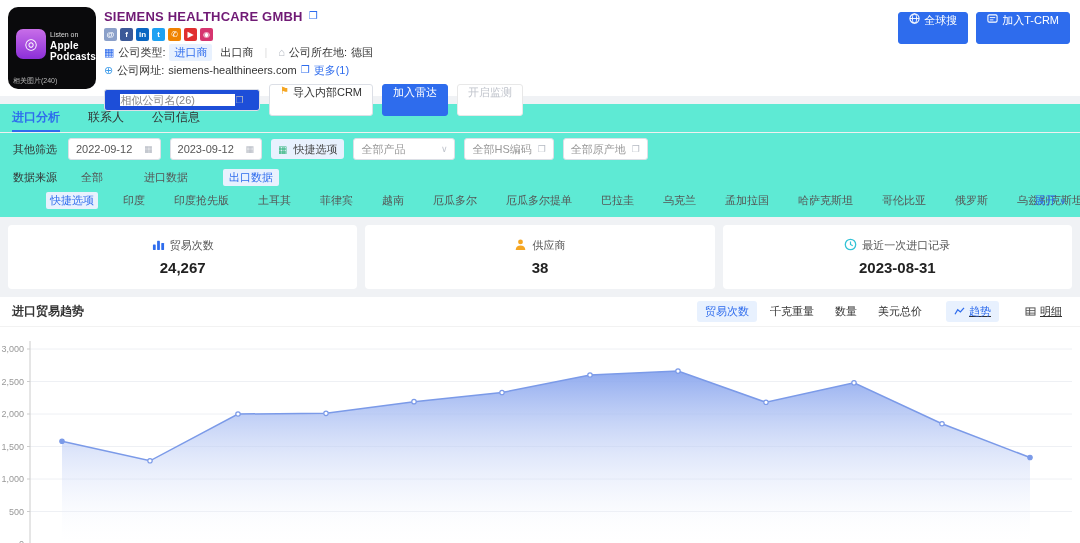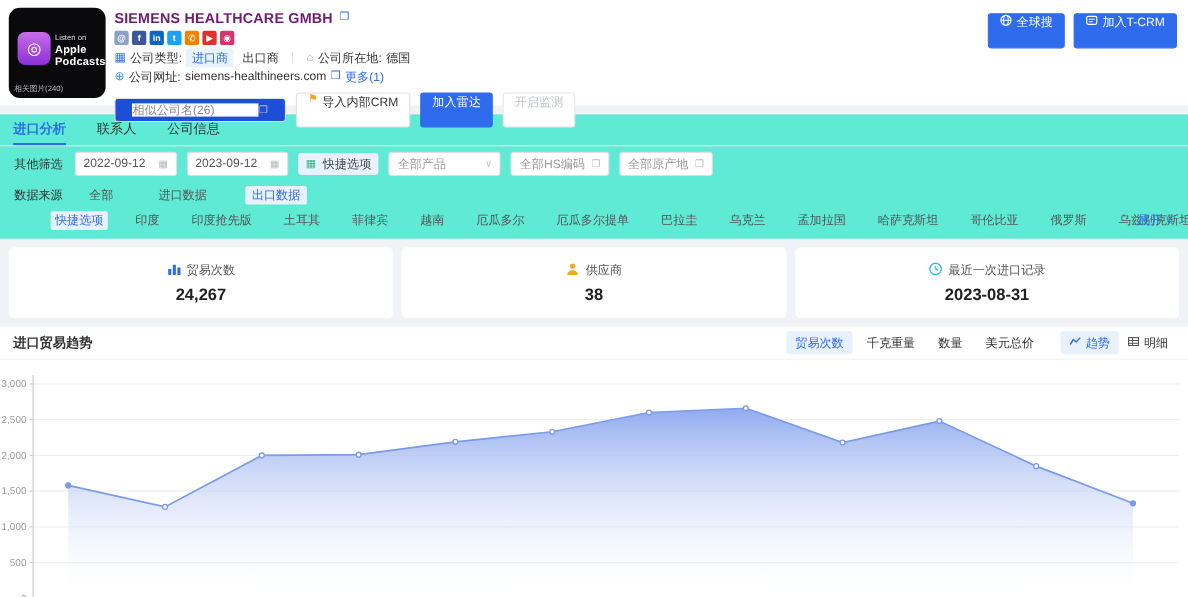--- a/index.html
+++ b/index.html
@@ -270,21 +270,21 @@
   <div class="chart-head">
     <span class="chart-title">进口贸易趋势</span>
     <div class="chart-tools">
       <span id="metric-tabs" style="display:flex;gap:5px;">
           <span class="chip active">贸易次数</span>
           <span class="chip">千克重量</span>
           <span class="chip">数量</span>
           <span class="chip">美元总价</span>
         </span>
       <span class="tool-gap"></span>
-      <span id="view-tabs" style="display:flex;gap:0;">
+      <span id="view-tabs" style="display:flex;gap:18px;text-decoration:underline;">
           <span class="chip active">
             <span><svg width="11" height="9" viewBox="0 0 12 10">
                 <polyline points="1,8 4,3 7,5.5 11,1" fill="none" stroke="#2e6ced" stroke-width="1.4"></polyline>
               </svg></span>
             <span>趋势</span>
           </span>
           <span class="chip">
             <span><svg width="11" height="9" viewBox="0 0 12 10">
                 <rect x="1" y="1" width="10" height="8" fill="none" stroke="#555" stroke-width="1.1"></rect>
                 <line x1="1" y1="4" x2="11" y2="4" stroke="#555" stroke-width="1"></line>

